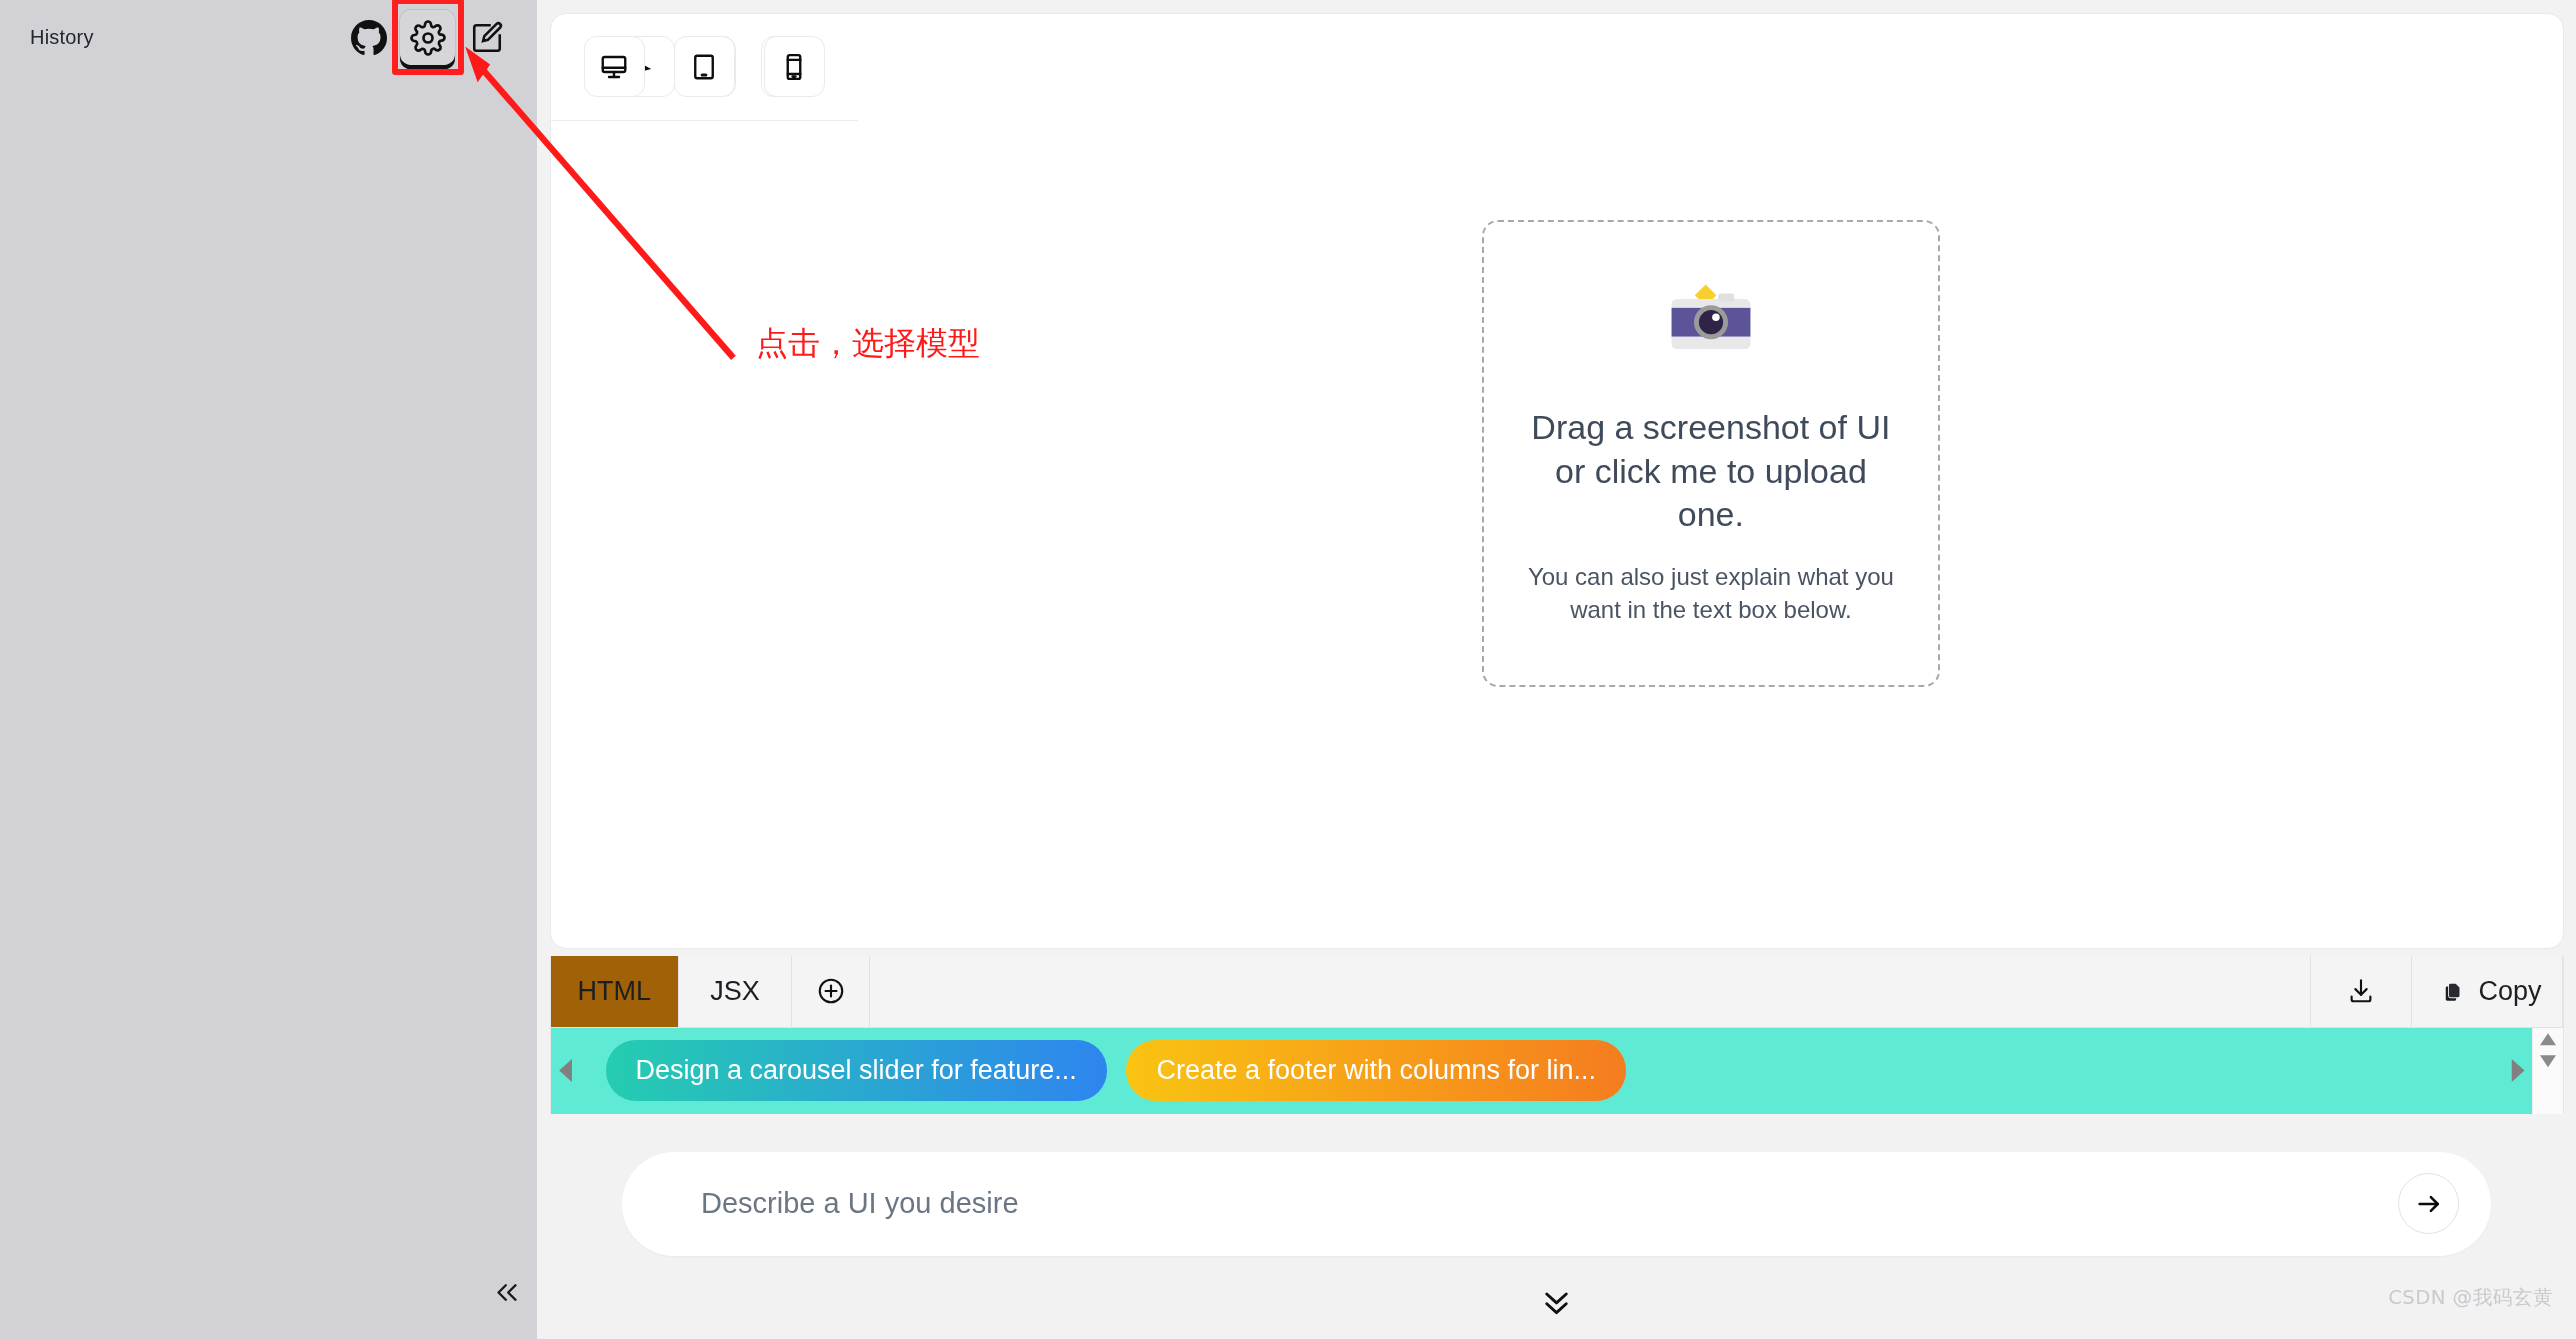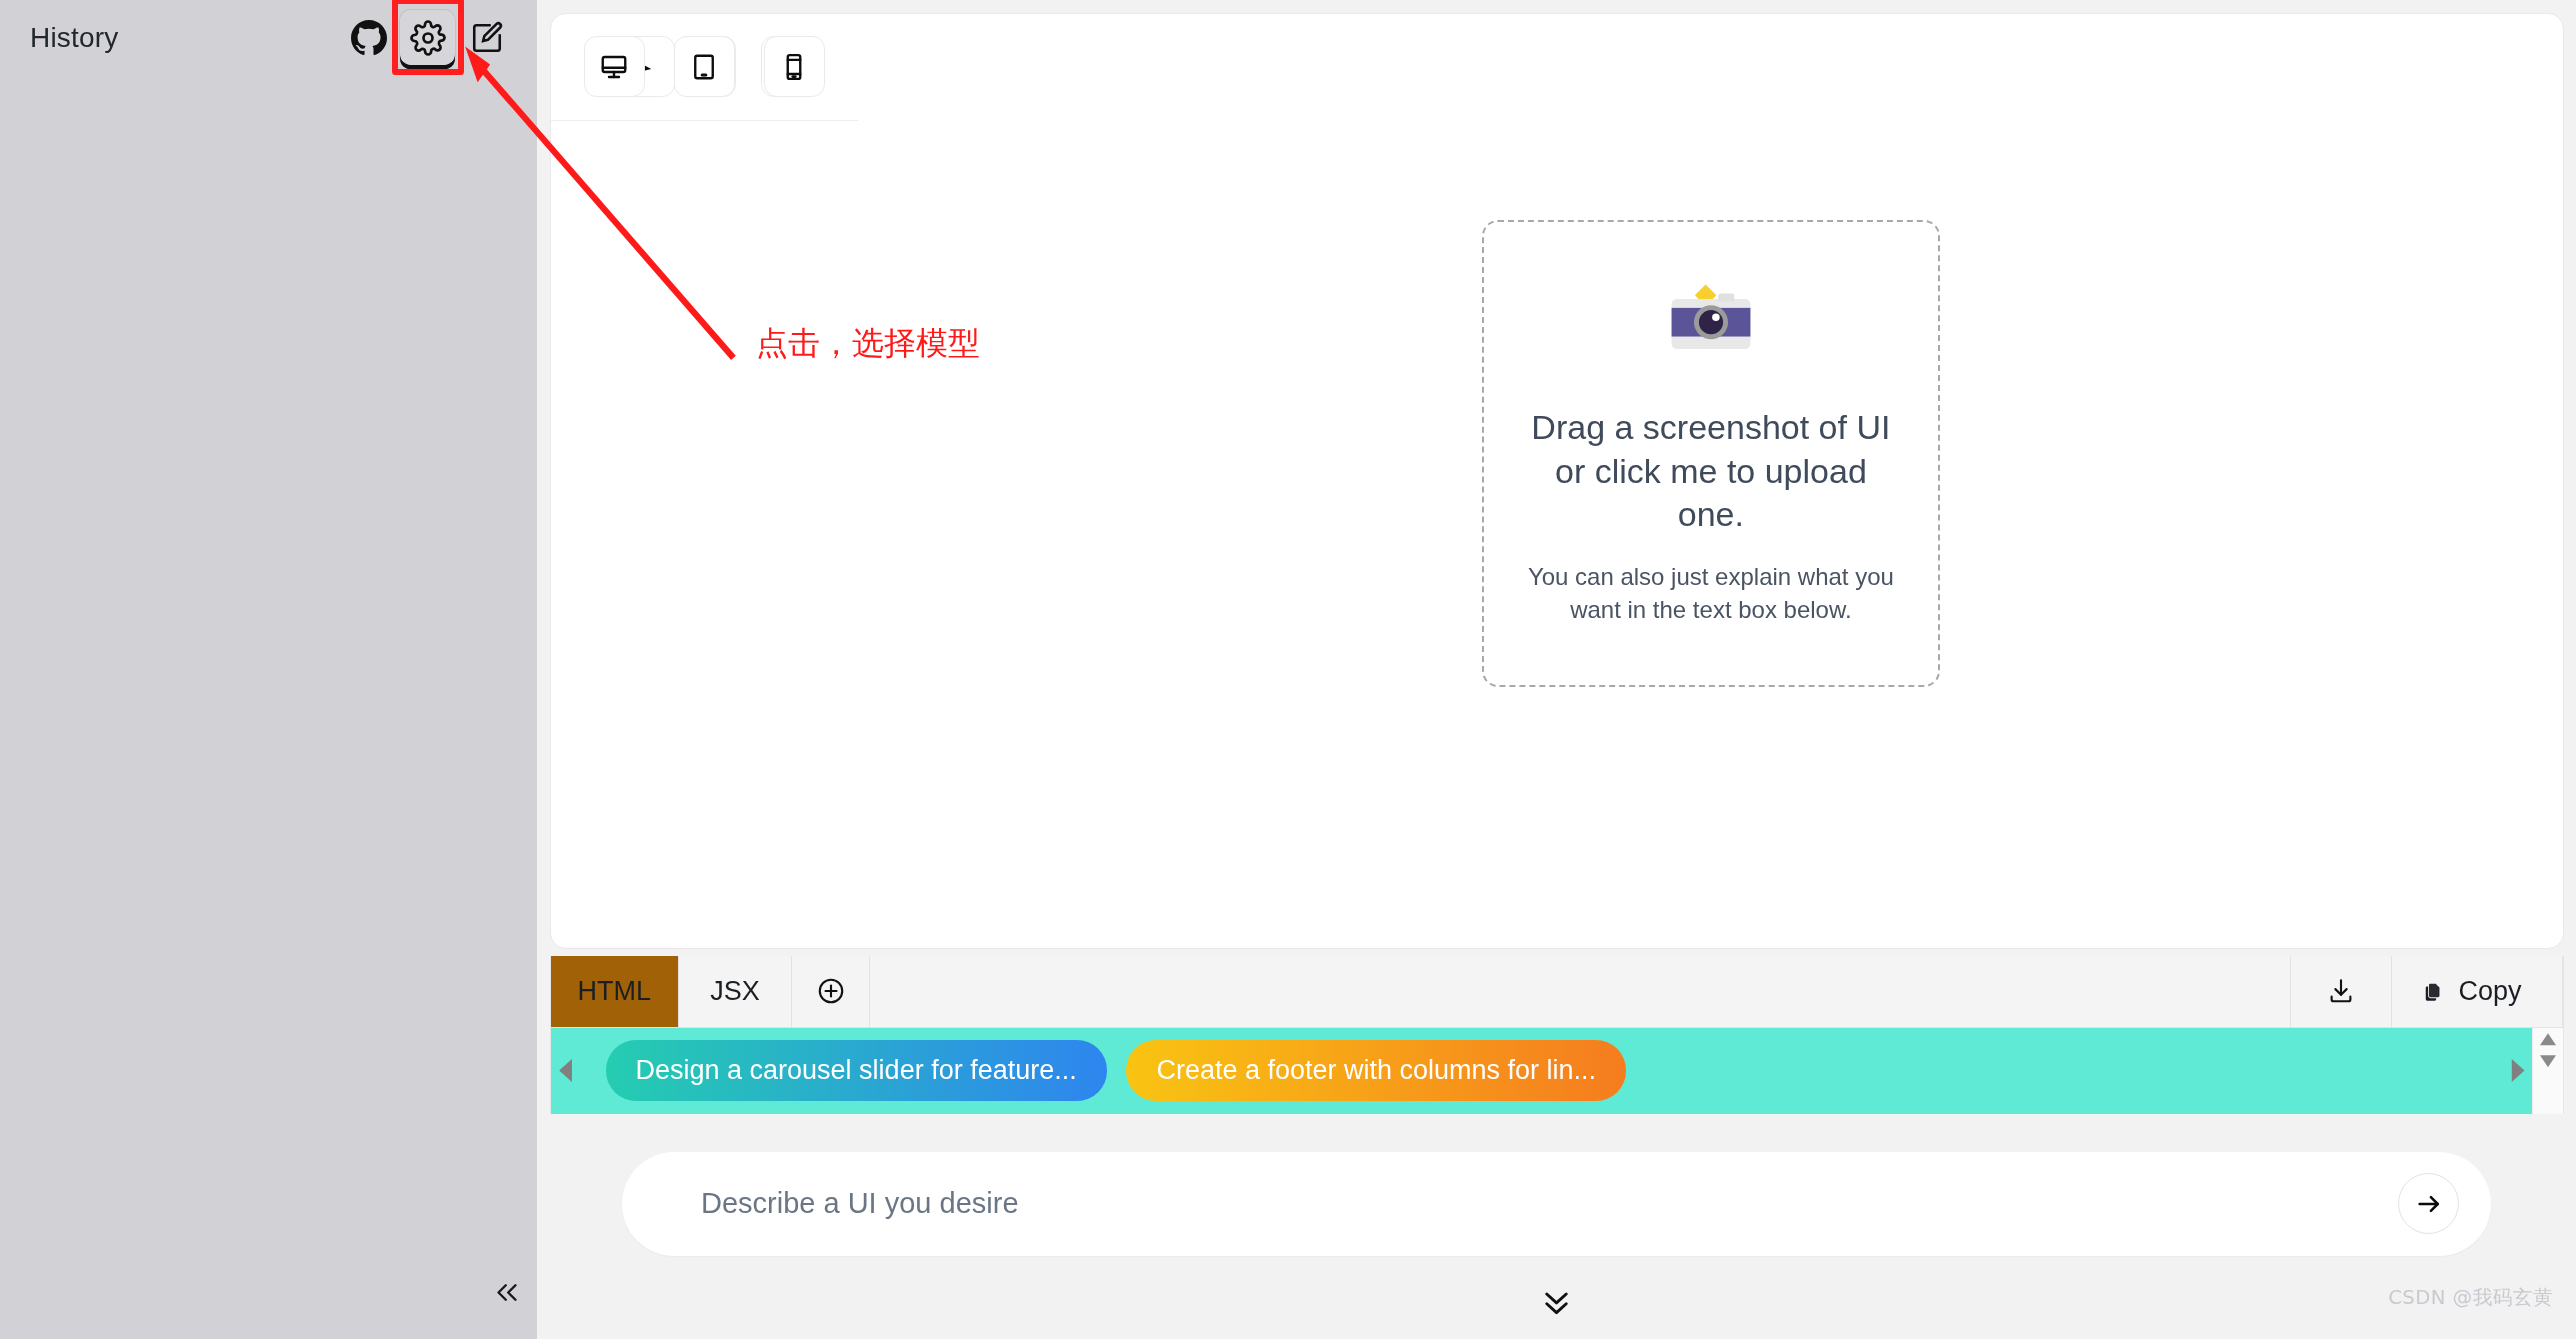--- a/index.html
+++ b/index.html
@@ -17,21 +17,21 @@
     background:#d2d2d6;
     position:relative;flex:0 0 537px;
     box-sizing:border-box;
   }
   .sidebar-head{
     display:flex;align-items:center;
     height:75px;padding:0 23px 0 30px;
     box-sizing:border-box;
   }
   .history-label{
-    font-size:28px;color:#22272e;letter-spacing:0.2px;
+    font-size:20px;color:#22272e;letter-spacing:0.2px;
     flex:0 0 auto;
   }
   .head-icons{margin-left:auto;display:flex;align-items:center;gap:3.6px;}
   .icon-btn{
     width:55px;height:55px;border-radius:9px;
     display:flex;align-items:center;justify-content:center;
     color:#111;
   }
   .icon-btn svg{display:block;}
   .gear-wrap{position:relative;}
@@ -157,21 +157,21 @@
     width:77px;padding:0;
     display:flex;align-items:center;justify-content:center;
     border-right:0.9px solid #e2e2e6;color:#111;
   }
   .tabs-spacer{flex:1 1 auto;border-right:0.9px solid #e2e2e6;}
   .tab-action{
     width:100px;display:flex;align-items:center;justify-content:center;
     border-right:0.9px solid #e2e2e6;color:#111;
   }
   .copy-btn{
-    padding:0 40px 0 30px;display:flex;align-items:center;gap:16px;
+    padding:0 20px 0 30px;display:flex;align-items:center;gap:16px;
     font-size:27px;color:#1b1f24;
   }
 
   
   .chips-row{
     height:86px;flex:0 0 86px;
     background:#5eead4;
     border-left:0.9px solid #e6e6e9;
     border-right:0.9px solid #e6e6e9;
     display:flex;align-items:center;

